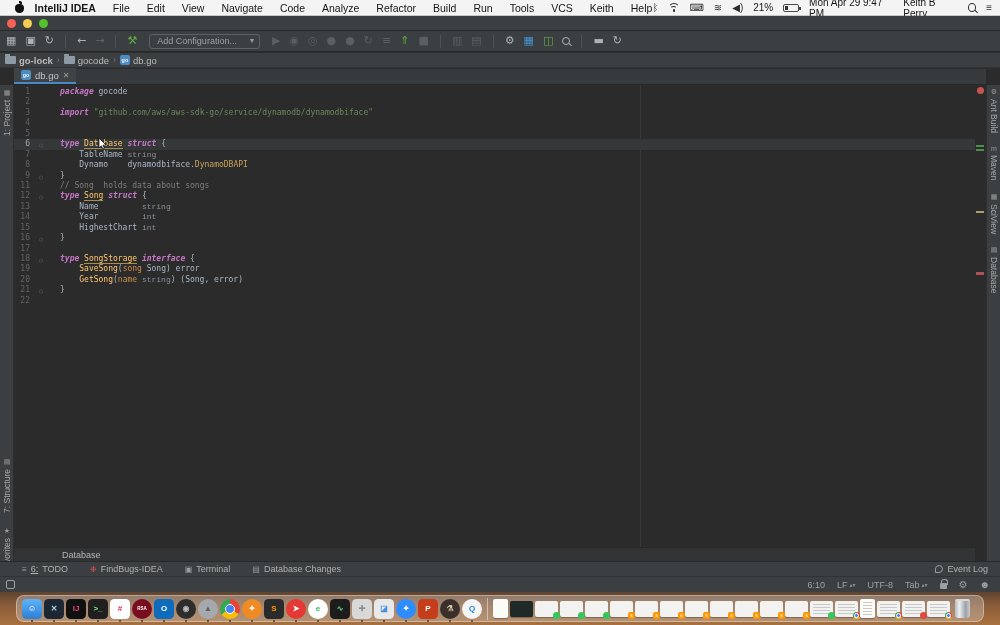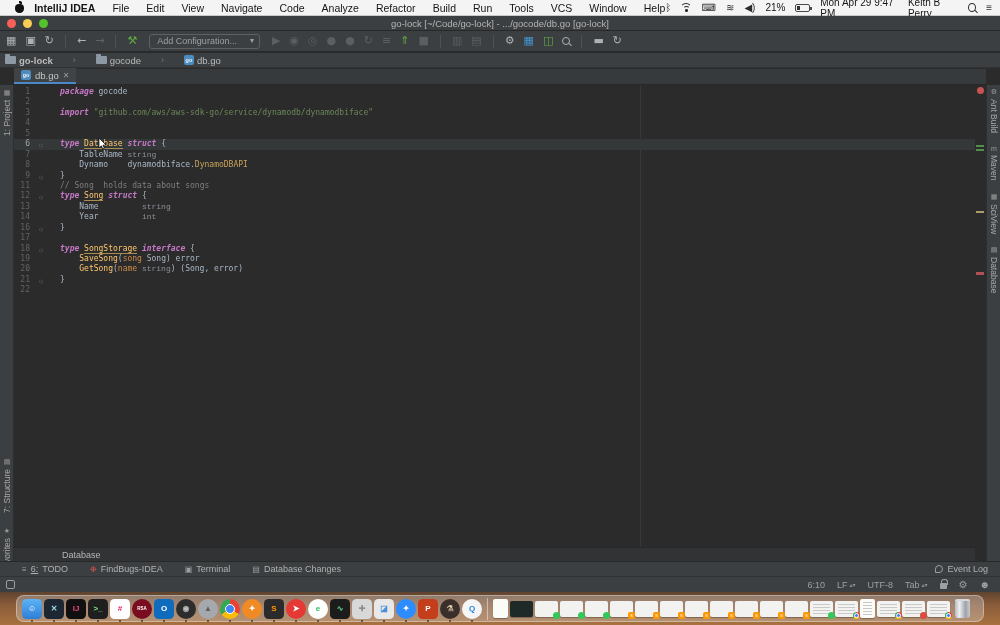--- a/index.html
+++ b/index.html
@@ -49,21 +49,21 @@
     padding:1.5px 22px 1.5px 7px; position:relative; margin:0 3px; }
   .cfg::after { content:"▾"; position:absolute; right:5px; top:1px; color:#9da0a2; font-size:8px; }
   .tmag { width:8px; height:8px; border:1.3px solid #afb1b3; border-radius:50%; position:relative; display:inline-block; }
   .tmag::after { content:""; position:absolute; width:4px; height:1.3px; background:#afb1b3;
     transform:rotate(45deg); right:-3px; bottom:-1px; }
 
   
   #navbar { position:absolute; top:53px; left:0; width:1000px; height:15px; background:#3c3f41;
     border-bottom:1px solid #323232; display:flex; align-items:center; padding-left:5px;
     color:#bbbbbb; font-size:9.5px; }
-  #nav-items { display:flex; align-items:center; gap:20px; }
+  #nav-items { display:flex; align-items:center; gap:4px; }
   .crumb { display:flex; align-items:center; gap:3px; }
   .crumb b { font-weight:bold; }
   .nav-sep { color:#7b7e81; font-size:9px; }
   .fold-ico { width:11px; height:8px; background:#8d9aa5; border-radius:1px; position:relative; display:inline-block; }
   .fold-ico::before { content:""; position:absolute; top:-2px; left:0; width:5px; height:2px; background:#8d9aa5; border-radius:1px 1px 0 0; }
   .go-ico { width:10px; height:10px; background:#4e8bbf; border-radius:2px; color:#eaf4fb;
     font-size:5.5px; font-weight:bold; display:inline-flex; align-items:center; justify-content:center; }
 
   
   #tabbar { position:absolute; top:69px; left:14px; width:972px; height:16px; background:#373a3c;
@@ -182,21 +182,21 @@
         <span class="mi">Edit</span>
         <span class="mi">View</span>
         <span class="mi">Navigate</span>
         <span class="mi">Code</span>
         <span class="mi">Analyze</span>
         <span class="mi">Refactor</span>
         <span class="mi">Build</span>
         <span class="mi">Run</span>
         <span class="mi">Tools</span>
         <span class="mi">VCS</span>
-        <span class="mi">Window</span>
+        <span class="mi">Keith</span>
         <span class="mi">Help</span>
       </span>
     <span id="menu-right">
       <span class="sico">ᛒ</span>
       <span class="wifi">
           <i></i>
           <i></i>
           <i></i>
         </span>
       <span class="sico">⌨</span>
@@ -210,21 +210,20 @@
       <span>Keith B Perry</span>
       <span class="mag"></span>
       <span class="sico">≡</span>
     </span>
   </div>
 
   <div id="titlebar">
     <span class="tl" id="tl-close" style="background: rgb(249, 96, 87);"></span>
     <span class="tl" id="tl-min" style="background: rgb(248, 206, 82);"></span>
     <span class="tl" id="tl-zoom" style="background: rgb(83, 194, 43);"></span>
-    <span id="title-text">go-lock [~/Code/go-lock] - .../gocode/db.go [go-lock]</span>
   </div>
 
   <div id="toolbar">
     <span id="tb-icons">
         <span class="tbi" style="color: rgb(175, 177, 179);">▦</span>
         <span class="tbi" style="color: rgb(175, 177, 179);">▣</span>
         <span class="tbi" style="color: rgb(175, 177, 179);">↻</span>
         <span class="tbsep"></span>
         <span class="tbi" style="color: rgb(175, 177, 179);">←</span>
         <span class="tbi" style="color: rgb(95, 98, 100);">→</span>
@@ -382,20 +381,25 @@
           <span class="num">13</span>
           <span class="foldc"></span>
           <span class="code"><span class="pl">    Name         </span><span class="ty">string</span></span>
         </div>
         <div class="row">
           <span class="num">14</span>
           <span class="foldc"></span>
           <span class="code"><span class="pl">    Year         </span><span class="ty">int</span></span>
         </div>
         <div class="row">
+          <span class="num">15</span>
+          <span class="foldc"></span>
+          <span class="code"><span class="pl">    HighestChart </span><span class="ty">int</span></span>
+        </div>
+        <div class="row">
           <span class="num">16</span>
           <span class="foldc">○</span>
           <span class="code"><span class="pl">}</span></span>
         </div>
         <div class="row">
           <span class="num">17</span>
           <span class="foldc"></span>
           <span class="code"></span>
         </div>
         <div class="row">

